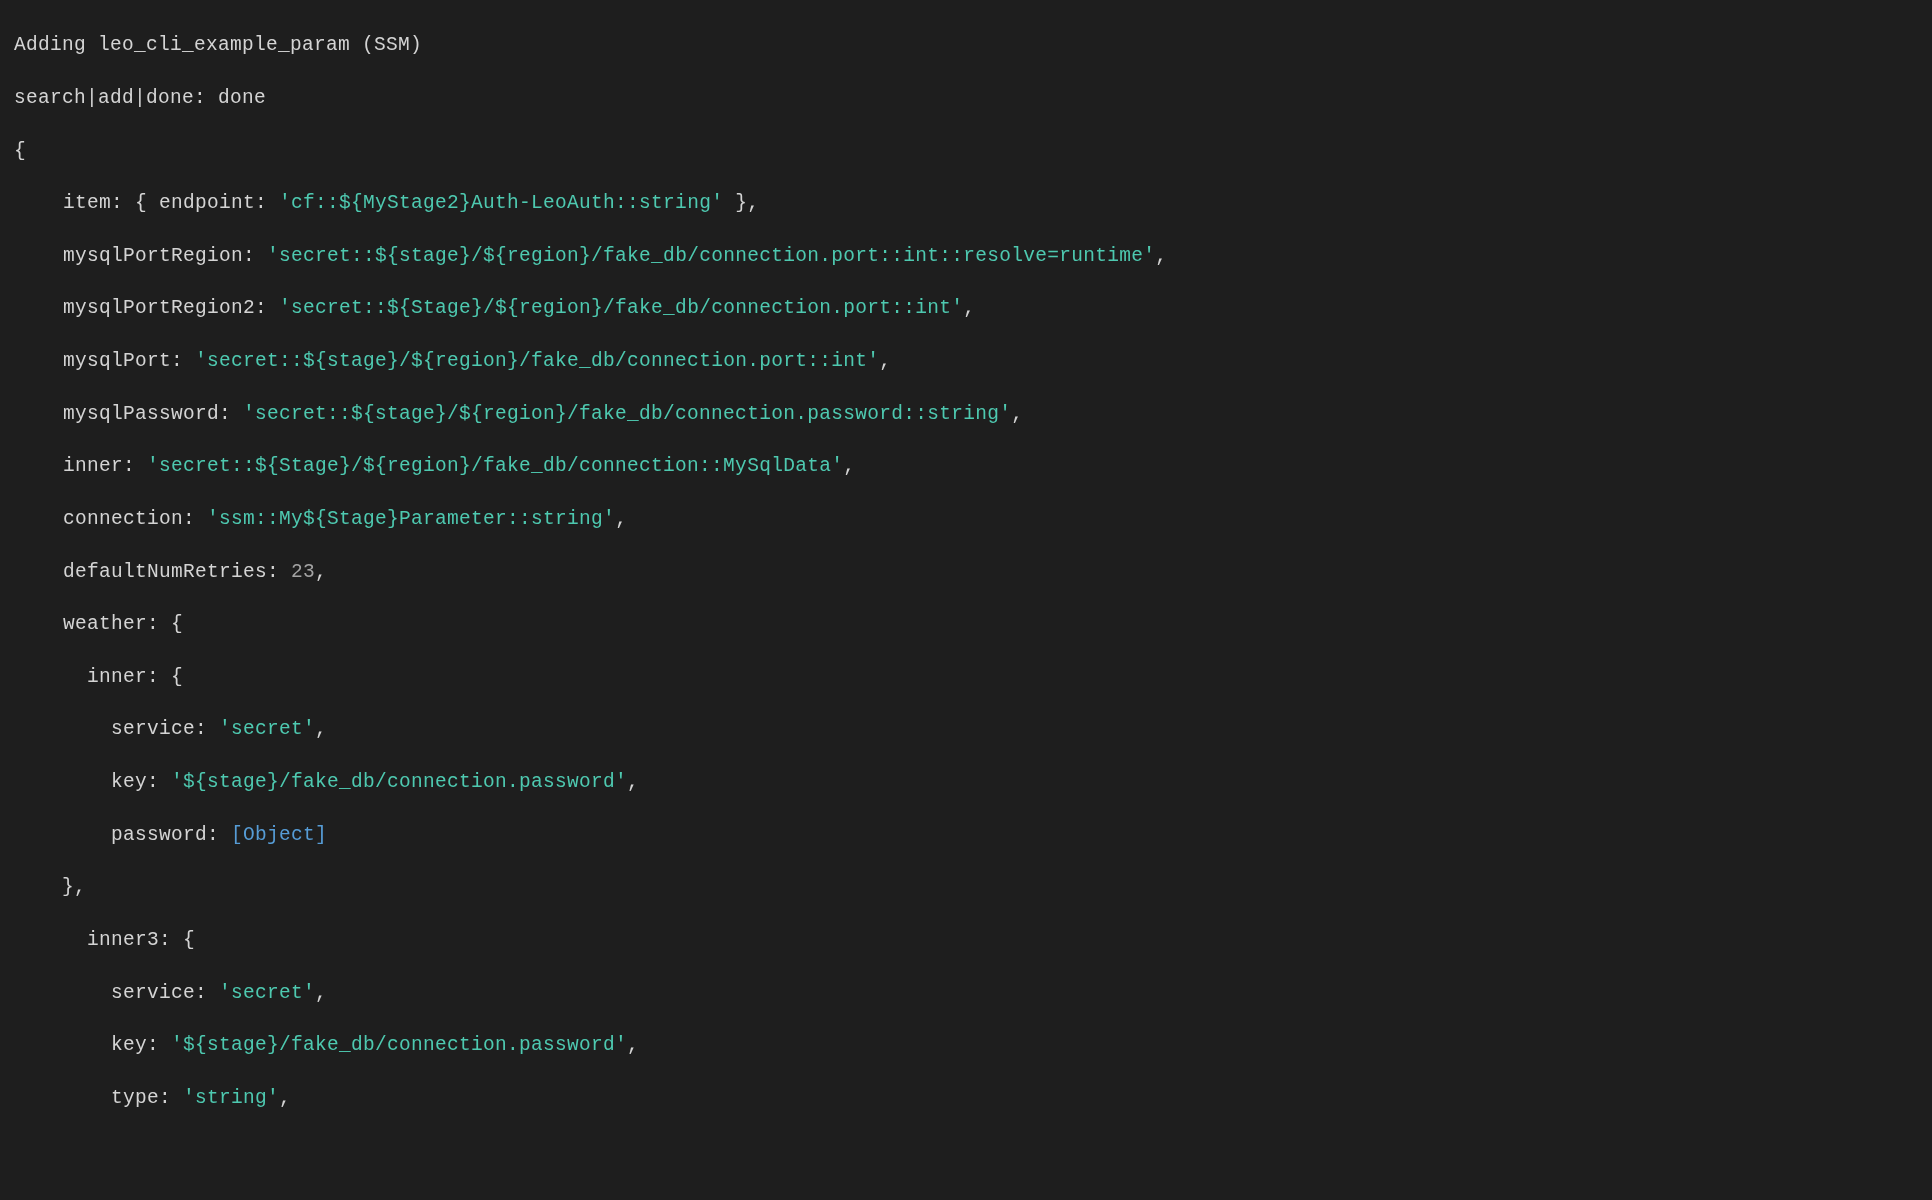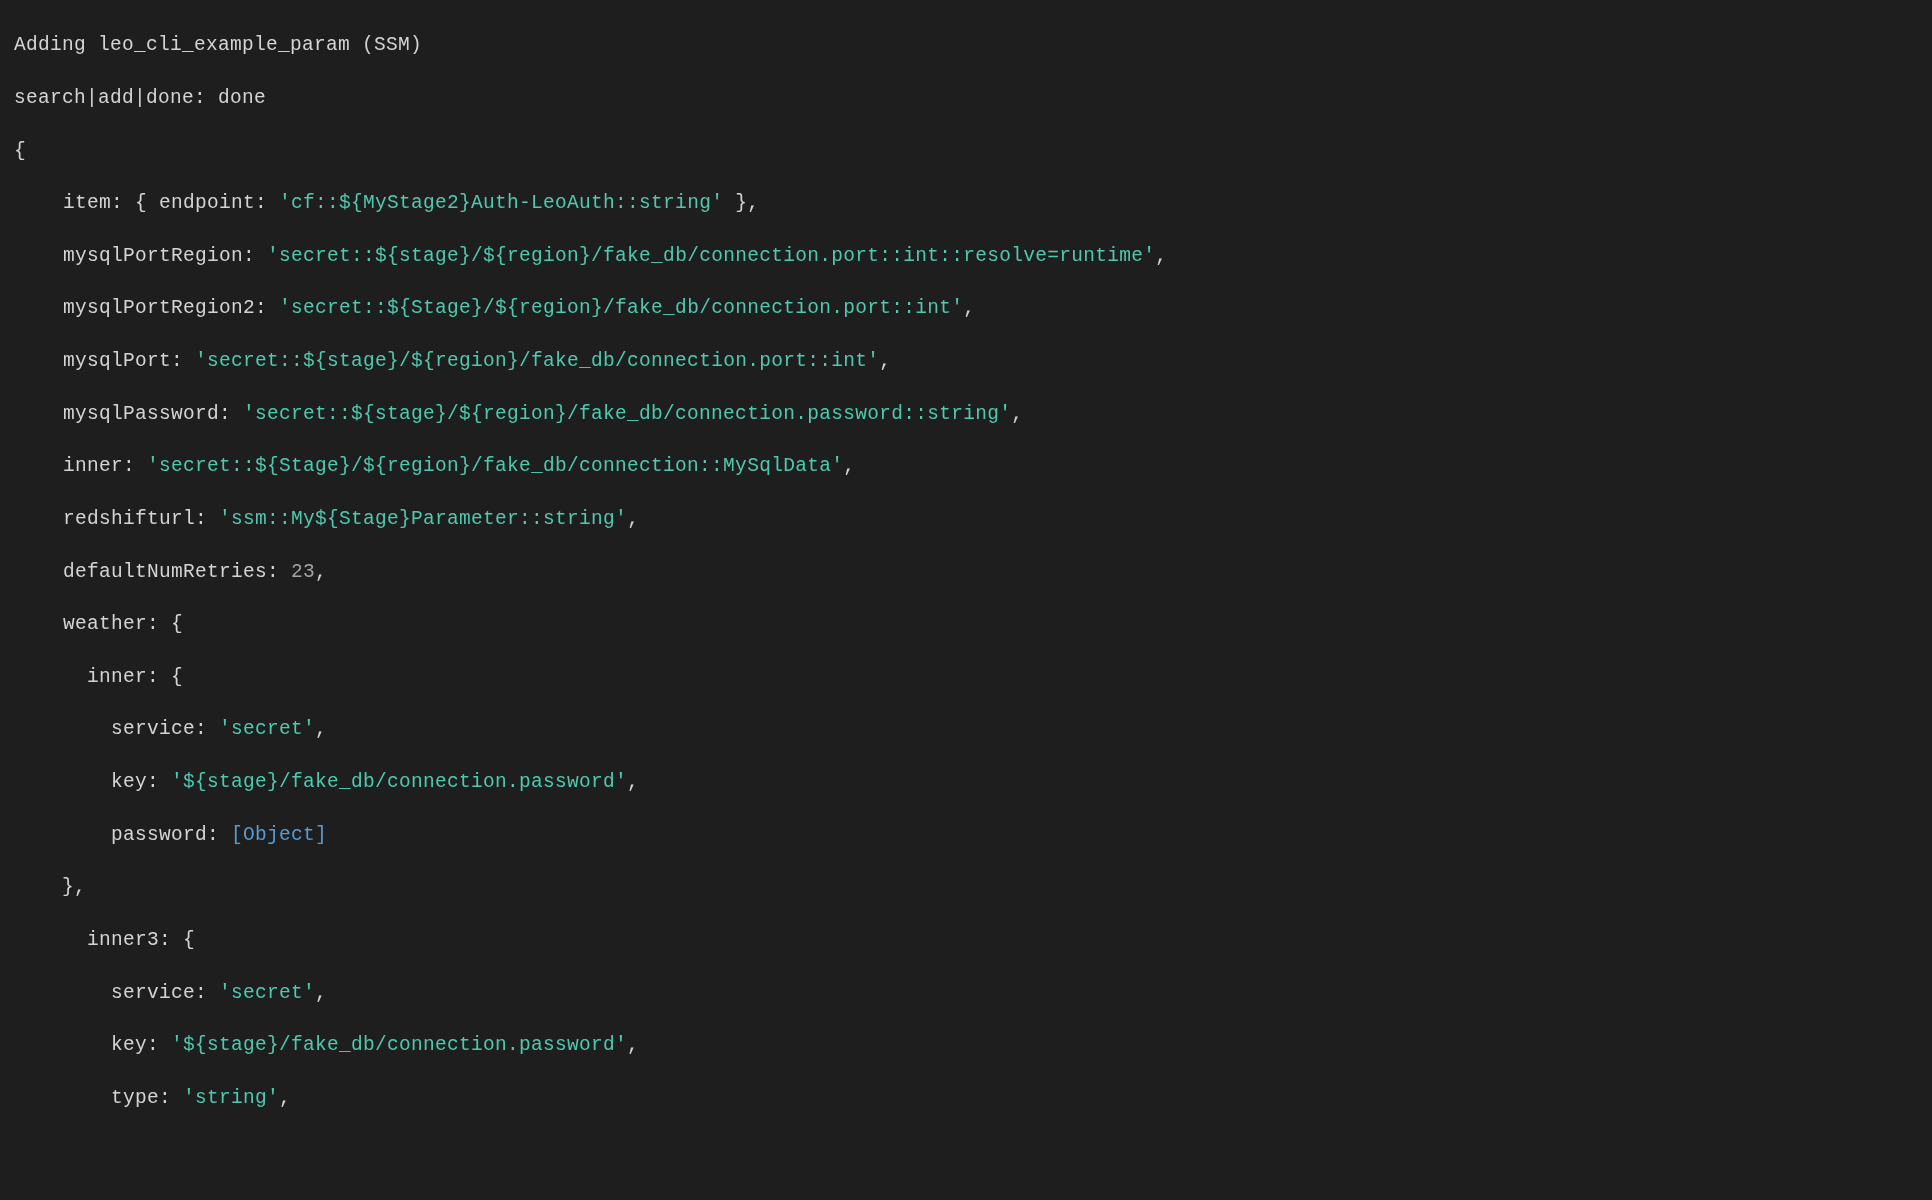--- a/index.html
+++ b/index.html
@@ -29,21 +29,21 @@
 <div class="terminal">
 <span class="line plain">Adding leo_cli_example_param (SSM)</span>
 <span class="line plain">search|add|done: done</span>
 <span class="line plain">{</span>
 <span class="line"><span class="plain">  </span><span class="key">item: </span><span class="plain">{ endpoint: </span><span class="str">'cf::${MyStage2}Auth-LeoAuth::string'</span><span class="plain"> },</span></span>
 <span class="line"><span class="plain">  </span><span class="key">mysqlPortRegion: </span><span class="str">'secret::${stage}/${region}/fake_db/connection.port::int::resolve=runtime'</span><span class="plain">,</span></span>
 <span class="line"><span class="plain">  </span><span class="key">mysqlPortRegion2: </span><span class="str">'secret::${Stage}/${region}/fake_db/connection.port::int'</span><span class="plain">,</span></span>
 <span class="line"><span class="plain">  </span><span class="key">mysqlPort: </span><span class="str">'secret::${stage}/${region}/fake_db/connection.port::int'</span><span class="plain">,</span></span>
 <span class="line"><span class="plain">  </span><span class="key">mysqlPassword: </span><span class="str">'secret::${stage}/${region}/fake_db/connection.password::string'</span><span class="plain">,</span></span>
 <span class="line"><span class="plain">  </span><span class="key">inner: </span><span class="str">'secret::${Stage}/${region}/fake_db/connection::MySqlData'</span><span class="plain">,</span></span>
-<span class="line"><span class="plain">  </span><span class="key">redshifturl: </span><span class="str">'ssm::My${Stage}Parameter::string'</span><span class="plain">,</span></span>
+<span class="line"><span class="plain">  </span><span class="key">connection: </span><span class="str">'ssm::My${Stage}Parameter::string'</span><span class="plain">,</span></span>
 <span class="line"><span class="plain">  </span><span class="key">defaultNumRetries: </span><span class="num">23</span><span class="plain">,</span></span>
 <span class="line"><span class="plain">  </span><span class="key">weather: {</span></span>
 <span class="line"><span class="plain">    </span><span class="key">inner: {</span></span>
 <span class="line"><span class="plain">      </span><span class="key">service: </span><span class="str">'secret'</span><span class="plain">,</span></span>
 <span class="line"><span class="plain">      </span><span class="key">key: </span><span class="str">'${stage}/fake_db/connection.password'</span><span class="plain">,</span></span>
 <span class="line"><span class="plain">      </span><span class="key">password: </span><span class="ident">[Object]</span></span>
 <span class="line"><span class="plain">    </span><span class="plain">},</span></span>
 <span class="line"><span class="plain">    </span><span class="key">inner3: {</span></span>
 <span class="line"><span class="plain">      </span><span class="key">service: </span><span class="str">'secret'</span><span class="plain">,</span></span>
 <span class="line"><span class="plain">      </span><span class="key">key: </span><span class="str">'${stage}/fake_db/connection.password'</span><span class="plain">,</span></span>

